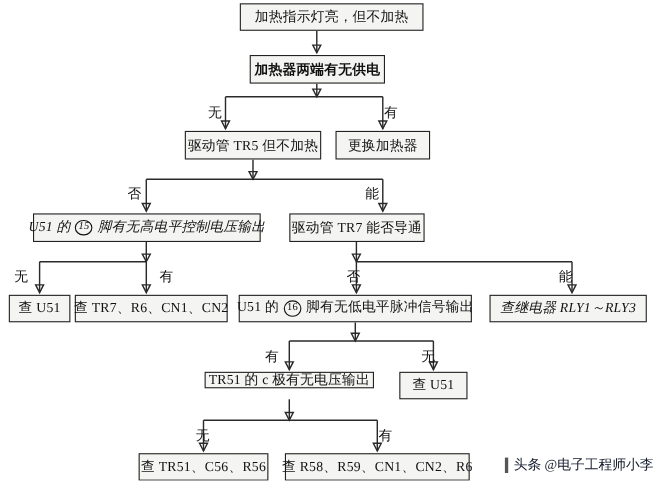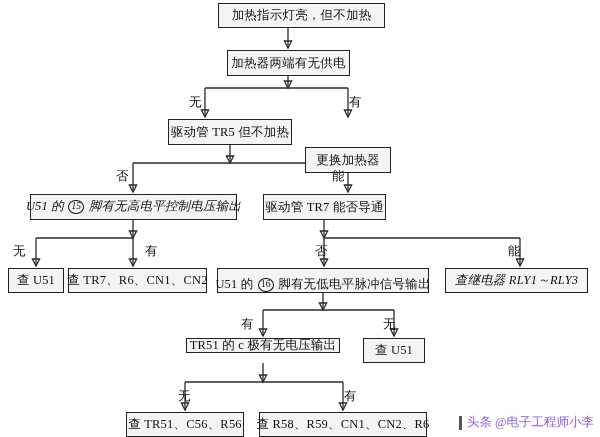--- a/index.html
+++ b/index.html
@@ -54,21 +54,21 @@
     fill: none;
   }
   .watermark {
     position: absolute;
     right: 6px;
     bottom: 6px;
     display: flex;
     align-items: center;
     gap: 3px;
     font-size: 12.5px;
-    color: #8b5cf6;
+    color: #0f172a;
     font-family: "Liberation Serif", "DejaVu Serif", serif;
     white-space: nowrap;
   }
   .wm-bar {
     display: inline-block;
     width: 3px;
     height: 14px;
     background: #555555;
     margin-right: 2px;
   }
@@ -134,42 +134,42 @@
       <path d="M320.4 231 L327.6 231 L324 238 Z" fill="#2a2a2a" stroke="none"></path>
       <path d="M319.4 303 L326.6 303 L323 310 Z" fill="#2a2a2a" stroke="none"></path>
       <path d="M259.4 375 L266.6 375 L263 382 Z" fill="#2a2a2a" stroke="none"></path>
       <path d="M284.4 81 L291.6 81 L288 88 Z" fill="#2a2a2a" stroke="none"></path>
     </svg>
 
   <div id="nodes">
       <div class="node" style="left: 218px; top: 3px; width: 167px; height: 25px;">
         <span>加热指示灯亮，但不加热</span>
       </div>
-      <div class="node" style="left: 227px; top: 50px; width: 123px; height: 26px;">
+      <div class="node" style="left: 227px; top: 50px; width: 123px; height: 26px; font-weight: bold;">
         <span>加热器两端有无供电</span>
       </div>
       <div class="node" style="left: 168px; top: 119px; width: 124px; height: 26px;">
         <span>驱动管 TR5 但不加热</span>
       </div>
-      <div class="node" style="left: 305px; top: 119px; width: 86px; height: 26px; margin-top: 28px;">
+      <div class="node" style="left: 305px; top: 119px; width: 86px; height: 26px;">
         <span>更换加热器</span>
       </div>
       <div class="node" style="left: 30px; top: 194px; width: 207px; height: 26px; font-style: italic;">
         <span>U51 的 <span class="circled">15</span> 脚有无高电平控制电压输出</span>
       </div>
       <div class="node" style="left: 263px; top: 194px; width: 123px; height: 26px;">
         <span>驱动管 TR7 能否导通</span>
       </div>
       <div class="node" style="left: 8px; top: 268px; width: 56px; height: 25px;">
         <span>查 U51</span>
       </div>
       <div class="node" style="left: 68px; top: 268px; width: 139px; height: 25px;">
         <span>查 TR7、R6、CN1、CN2</span>
       </div>
-      <div class="node" style="left: 217px; top: 268px; width: 212px; height: 25px; align-items: flex-end;">
+      <div class="node" style="left: 217px; top: 268px; width: 212px; height: 25px;">
         <span>U51 的 <span class="circled">16</span> 脚有无低电平脉冲信号输出</span>
       </div>
       <div class="node" style="left: 445px; top: 268px; width: 143px; height: 25px; font-style: italic;">
         <span>查继电器 RLY1～RLY3</span>
       </div>
       <div class="node" style="left: 186px; top: 338px; width: 154px; height: 15px;">
         <span>TR51 的 c 极有无电压输出</span>
       </div>
       <div class="node" style="left: 363px; top: 338px; width: 62px; height: 25px;">
         <span>查 U51</span>

